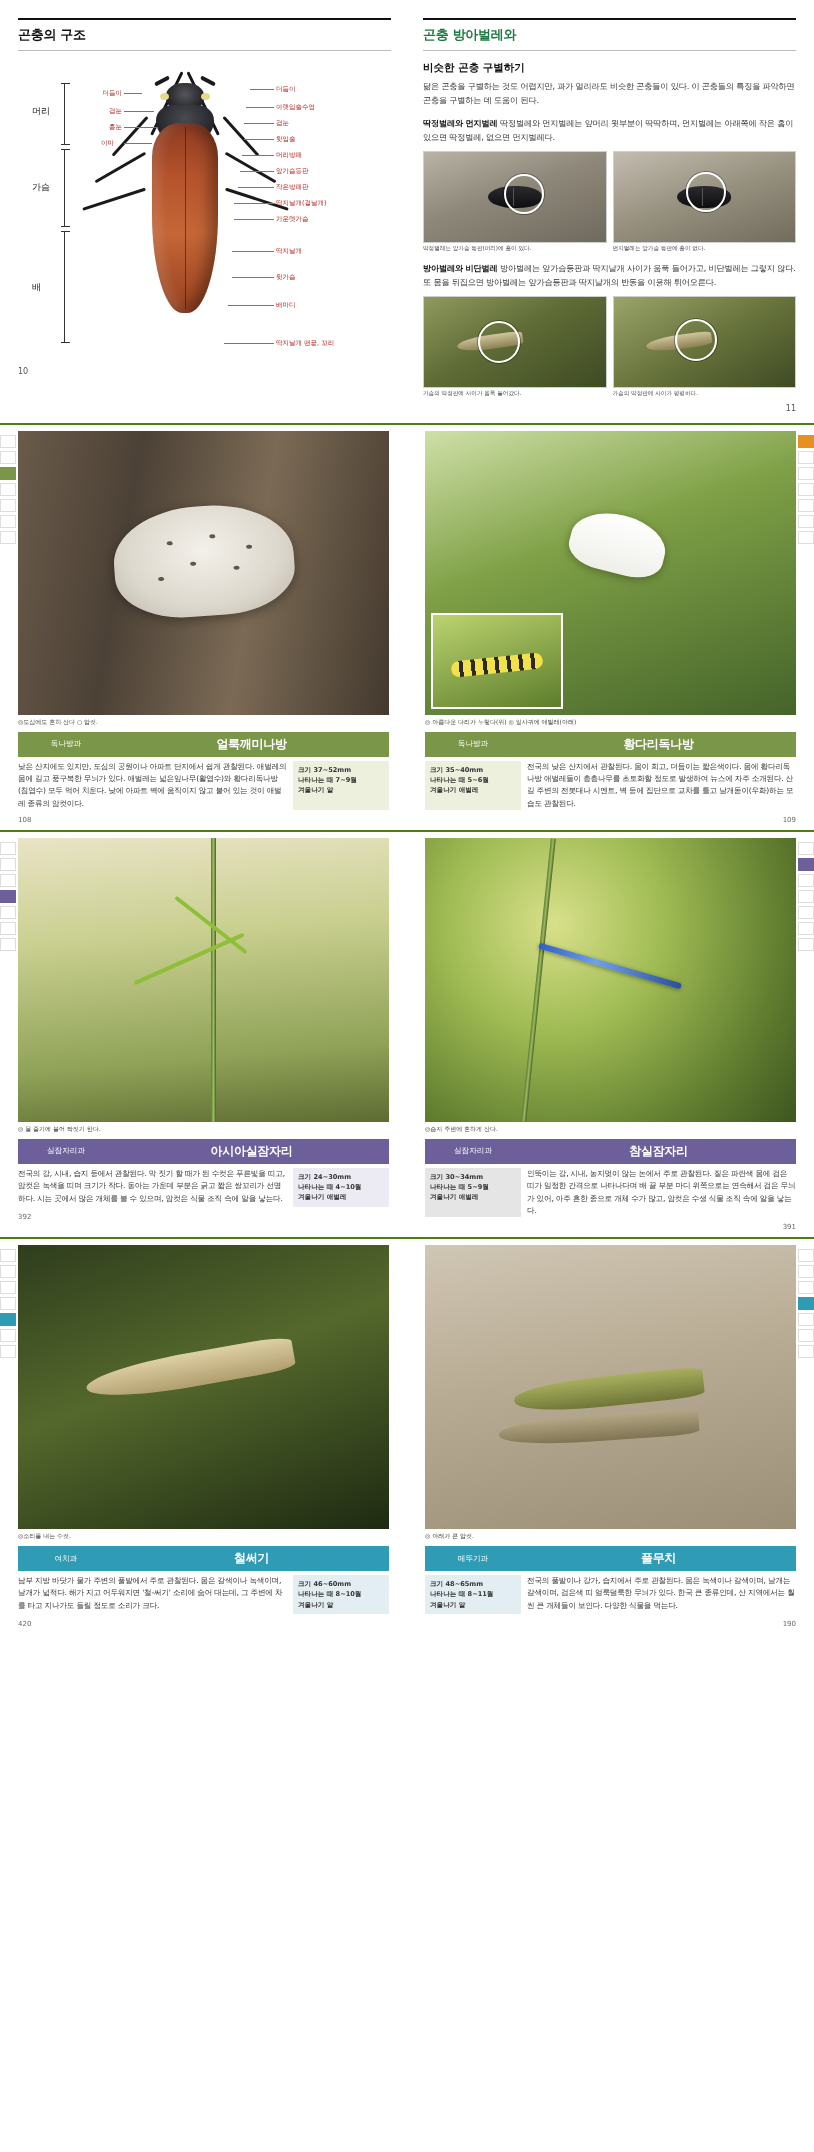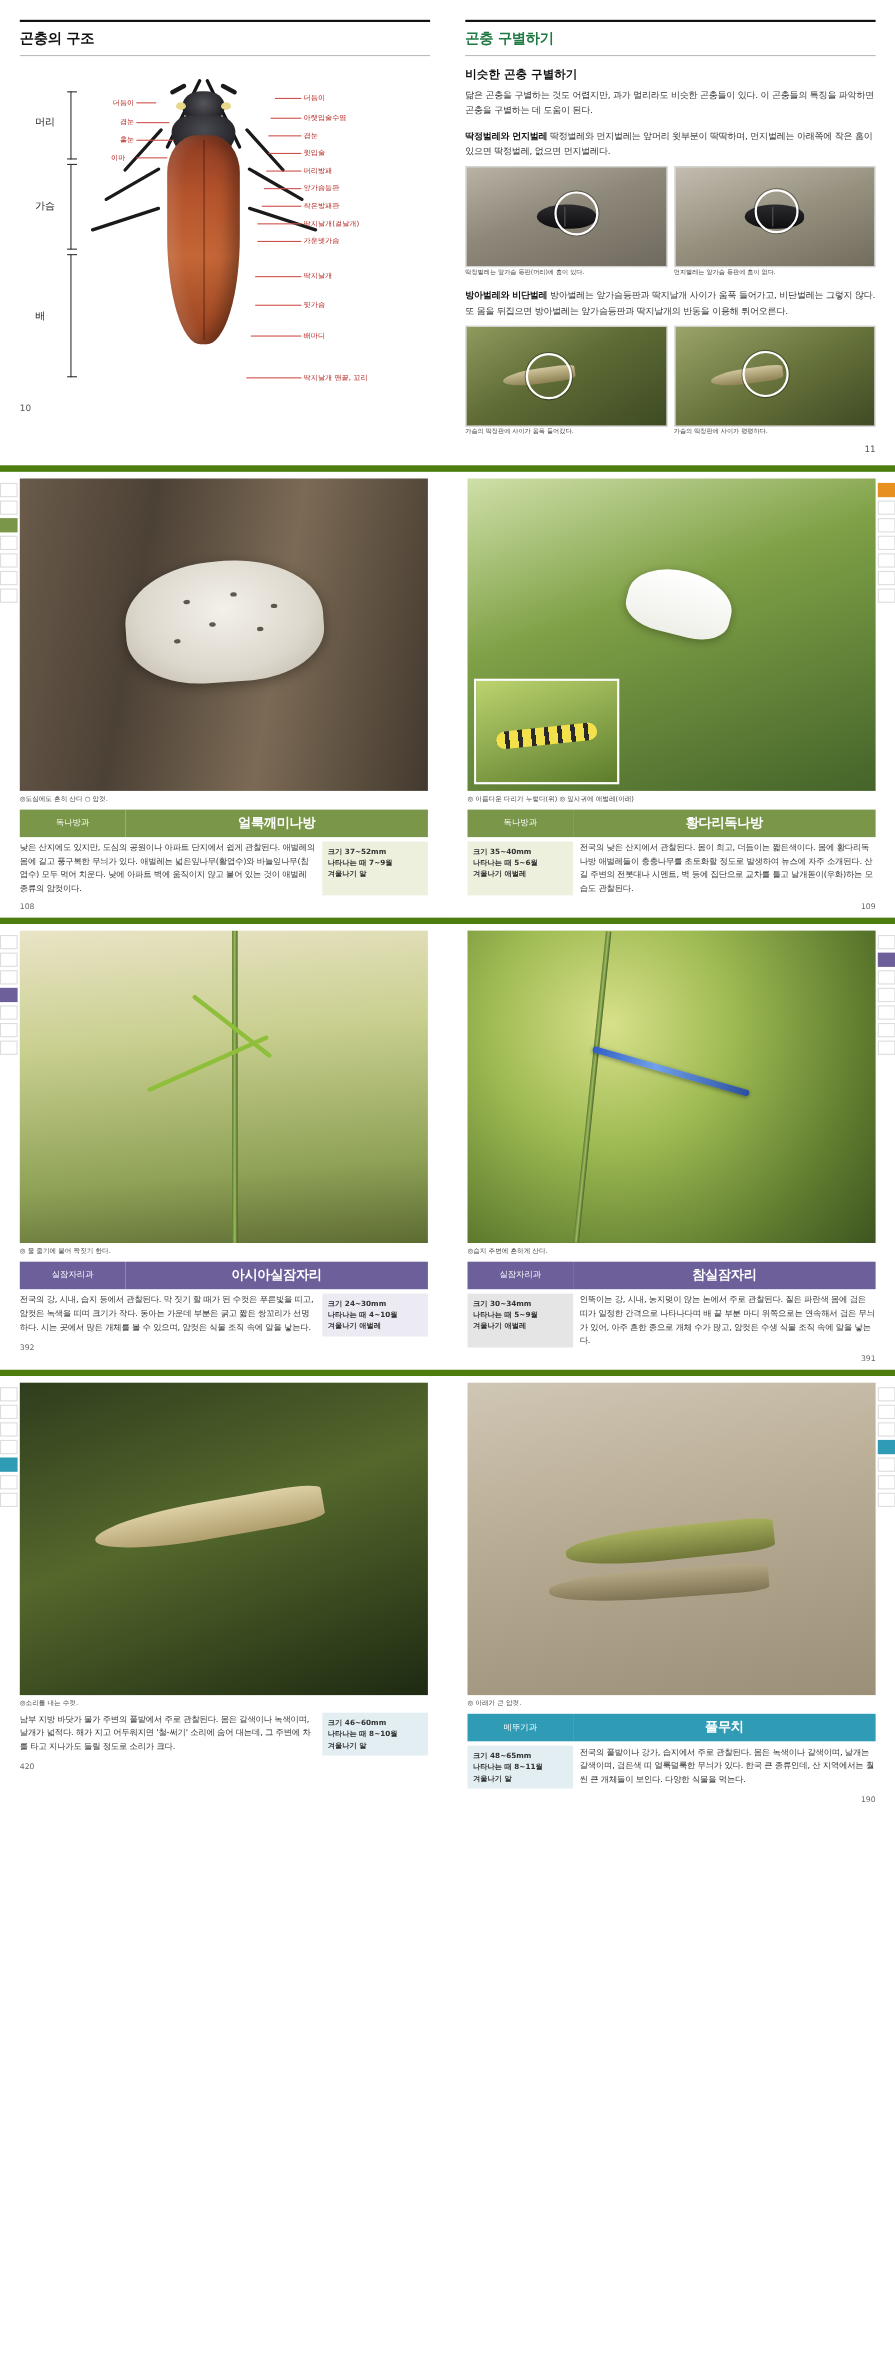--- a/index.html
+++ b/index.html
@@ -122,21 +122,21 @@
     box-shadow:0 0 0 1px rgba(0,0,0,.35);
   }
   .hopper {
     position:absolute; left:18%; top:42%; width:66px; height:14px;
     background:linear-gradient(180deg,#cfc49c,#8d8152);
     border-radius:50% 20% 20% 50%;
     transform:rotate(-8deg);
   }
 
   
-  .species-spread { display:flex; width:814px; border-top:6px solid #4d7c0f; }
+  .species-spread { display:flex; width:814px; border-top:2px solid #4d7c0f; }
   .sp-leaf { width:407px; position:relative; background:#fff; padding-bottom:6px; }
 
   .tab-rail {
     position:absolute; top:10px; width:16px; display:flex; flex-direction:column; gap:3px;
   }
   .tab-rail.left { left:0; }
   .tab-rail.right { right:0; }
   .tab-rail i { display:block; width:16px; height:13px; border:1px solid #ddd; background:#fff; }
   .tab-rail i.on { border:none; }
 
@@ -322,21 +322,21 @@
 
         <div class="lbl" style="left:258px; top:278px;">딱지날개 맨끝, 꼬리</div>
         <div class="leader" style="left:206px; top:282px; width:50px;"></div>
       </div>
 
       <div class="page-num">10</div>
     </div>
 
     <div class="leaf right">
       <div class="head-rule"></div>
-      <div class="chapter-title green">곤충 구별하기</div>
+      <div class="chapter-title green">곤충 방아벌레와</div>
       <div class="title-underline"></div>
 
       <div class="sub-h">비슷한 곤충 구별하기</div>
       <div class="body-txt">닮은 곤충을 구별하는 것도 어렵지만, 과가 멀리라도 비슷한 곤충들이 있다. 이 곤충들의 특징을 파악하면 곤충을 구별하는 데 도움이 된다.</div>
 
       <div class="body-txt" style="margin-top:10px;">
         <b>딱정벌레와 먼지벌레</b>
         <span>딱정벌레와 먼지벌레는 앞머리 윗부분이 딱딱하며, 먼지벌레는 아래쪽에 작은 홈이 있으면 딱정벌레, 없으면 먼지벌레다.</span>
       </div>
 
@@ -407,21 +407,21 @@
         </div>
       </div>
       <div class="photo-credit">◎도심에도 흔히 산다 ○ 암컷.</div>
 
       <div class="name-row">
         <div class="fam-chip" style="background:#7a9648">독나방과</div>
         <div class="sp-name" style="background:#7a9648">얼룩깨미나방</div>
       </div>
 
       <div class="desc-row">
-        <div class="desc-txt">낮은 산지에도 있지만, 도심의 공원이나 아파트 단지에서 쉽게 관찰된다. 애벌레의 몸에 길고 풍구복한 무늬가 있다. 애벌레는 넓은잎나무(활엽수)와 바늘잎나무(침엽수) 모두 먹어 치운다. 낮에 아파트 벽에 움직이지 않고 붙어 있는 것이 애벌레 종류의 암컷이다.</div>
+        <div class="desc-txt">낮은 산지에도 있지만, 도심의 공원이나 아파트 단지에서 쉽게 관찰된다. 애벌레의 몸에 길고 풍구복한 무늬가 있다. 애벌레는 넓은잎나무(활엽수)와 황다리독나방(침엽수) 모두 먹어 치운다. 낮에 아파트 벽에 움직이지 않고 붙어 있는 것이 애벌레 종류의 암컷이다.</div>
         <div class="facts" style="background:#eef0de">
           <div><span>크기</span> <span>37~52mm</span></div>
           <div><span>나타나는 때</span> <span>7~9월</span></div>
           <div><span>겨울나기</span> <span>알</span></div>
         </div>
       </div>
       <div class="sp-pagenum">108</div>
     </div>
 
     <div class="sp-leaf">
@@ -542,20 +542,24 @@
         <i class="on" style="background:#2f9bb5"></i>
         <i></i>
         <i></i>
       </div>
 
       <div class="sp-photo nightleaf">
         <div class="katydid"></div>
       </div>
       <div class="photo-credit">◎소리를 내는 수컷.</div>
 
+      <div class="name-row">
+        <div class="fam-chip" style="background:#2f9bb5">여치과</div>
+        <div class="sp-name" style="background:#2f9bb5">철써기</div>
+      </div>
 
       <div class="desc-row">
         <div class="desc-txt">남부 지방 바닷가 물가 주변의 풀밭에서 주로 관찰된다. 몸은 갈색이나 녹색이며, 날개가 넓적다. 해가 지고 어두워지면 '철-써기' 소리에 숨어 대는데, 그 주변에 차를 타고 지나가도 들릴 정도로 소리가 크다.</div>
         <div class="facts" style="background:#e3eef2">
           <div><span>크기</span> <span>46~60mm</span></div>
           <div><span>나타나는 때</span> <span>8~10월</span></div>
           <div><span>겨울나기</span> <span>알</span></div>
         </div>
       </div>
       <div class="sp-pagenum">420</div>

